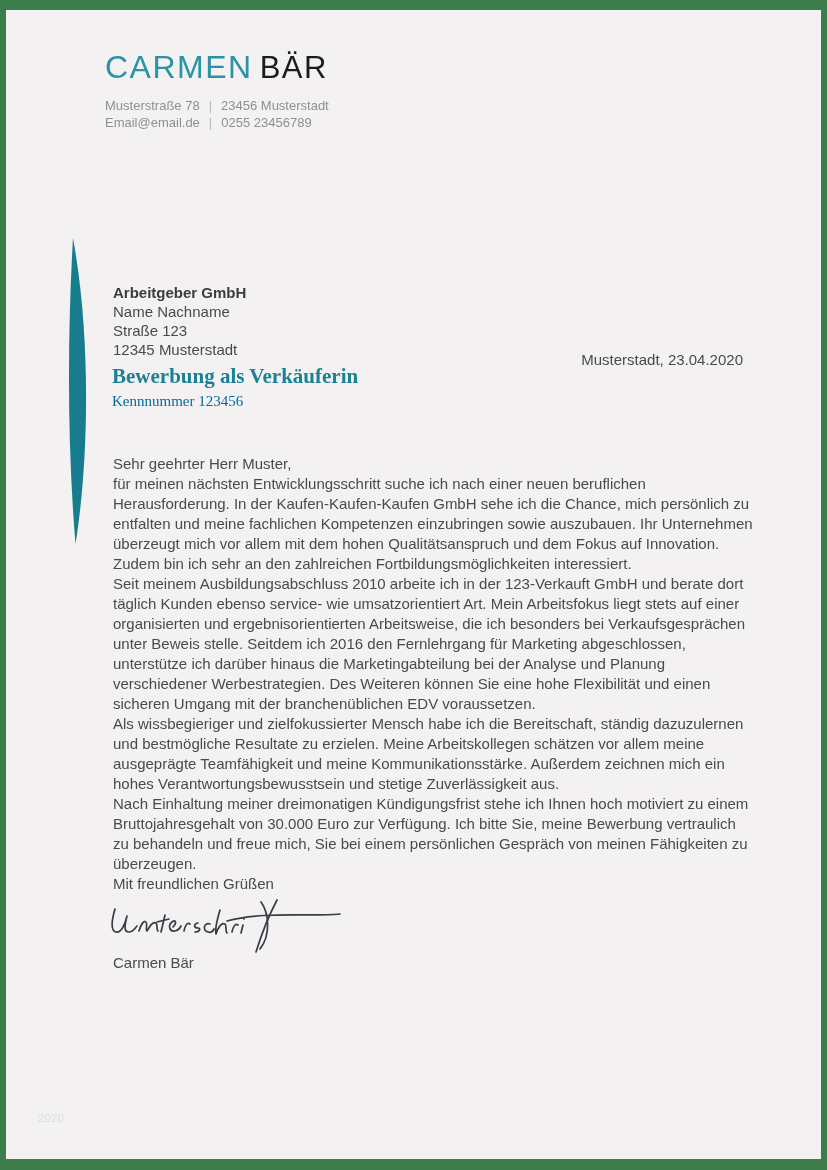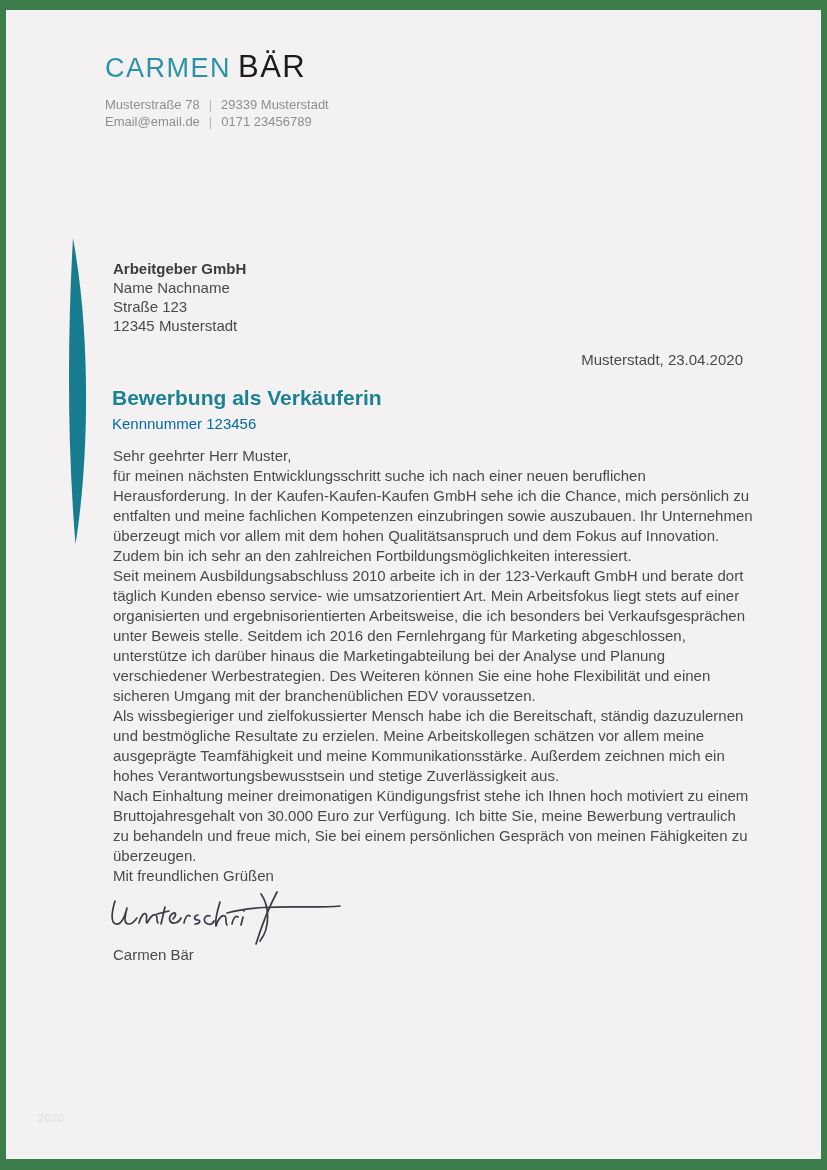--- a/index.html
+++ b/index.html
@@ -18,21 +18,21 @@
   }
 
   
   .header {
     position: absolute;
     left: 99px;
     top: 40px;
   }
   .logo { line-height: 34px; white-space: nowrap; }
   .logo-first {
-    font-size: 27px;
+    font-size: 32px;
     letter-spacing: 1.5px;
     color: #2a93a5;
     font-weight: 400;
   }
   .logo-last {
     font-size: 31px;
     letter-spacing: 1.5px;
     color: #1c1c20;
     font-weight: 400;
     margin-left: 7px;
@@ -60,38 +60,40 @@
     position: absolute;
     left: 107px;
     top: 249px;
     font-size: 15px;
     line-height: 19px;
     color: #4a4a4d;
   }
   .recipient .company {
     font-weight: 700;
     color: #3c3c3f;
+    margin-top: 24px;
   }
 
   
   .dateline {
     position: absolute;
     left: 107px;
     top: 341px;
     width: 630px;
     text-align: right;
     font-size: 15px;
     color: #4a4a4d;
   }
 
   
   .subject {
     position: absolute;
     left: 106px;
-    top: 375px;
+    top: 353px;
+    font-family: Liberation Serif, serif;
   }
   .subject-title {
     font-size: 21px;
     font-weight: 700;
     color: #1b8294;
     line-height: 26px;
   }
   .subject-ref {
     font-size: 15px;
     color: #0369a1;
@@ -102,21 +104,21 @@
   .letter-body {
     position: absolute;
     left: 107px;
     top: 436px;
     width: 642px;
     font-size: 15px;
     line-height: 20px;
     color: #4a4a4d;
   }
   .letter-body p { margin-top: 0; }
-  .letter-body p:first-child { margin-top: 0; }
+  .letter-body p:first-child { margin-top: 8px; }
   .closing { margin-top: 12px; }
   .signature-svg {
     display: block;
     margin-top: 3px;
     margin-left: -4px;
   }
   .signer-name { margin-top: -16px; }
 
   
   .watermark {
@@ -132,24 +134,24 @@
 <body>
 
 <div class="page">
 
   <div class="header">
     <div class="logo">
       <span class="logo-first">CARMEN</span><span class="logo-last">BÄR</span>
     </div>
     <div class="contact">
       <div class="contact-line">
-        <span>Musterstraße 78</span><span class="pipe">|</span><span>29339 Musterstadt</span>
+        <span>Musterstraße 78</span><span class="pipe">|</span><span>23456 Musterstadt</span>
       </div>
       <div class="contact-line">
-        <span>Email@email.de</span><span class="pipe">|</span><span>0171 23456789</span>
+        <span>Email@email.de</span><span class="pipe">|</span><span>0255 23456789</span>
       </div>
     </div>
   </div>
 
   <svg class="crescent" viewBox="0 0 27 306" xmlns="http://www.w3.org/2000/svg">
     <path d="M6,0 C0.5,95 0,205 8.5,306 C22,222 24,98 6,0 Z" fill="#177d8e"></path>
   </svg>
 
   <div class="recipient">
     <div class="company">Arbeitgeber GmbH</div>

